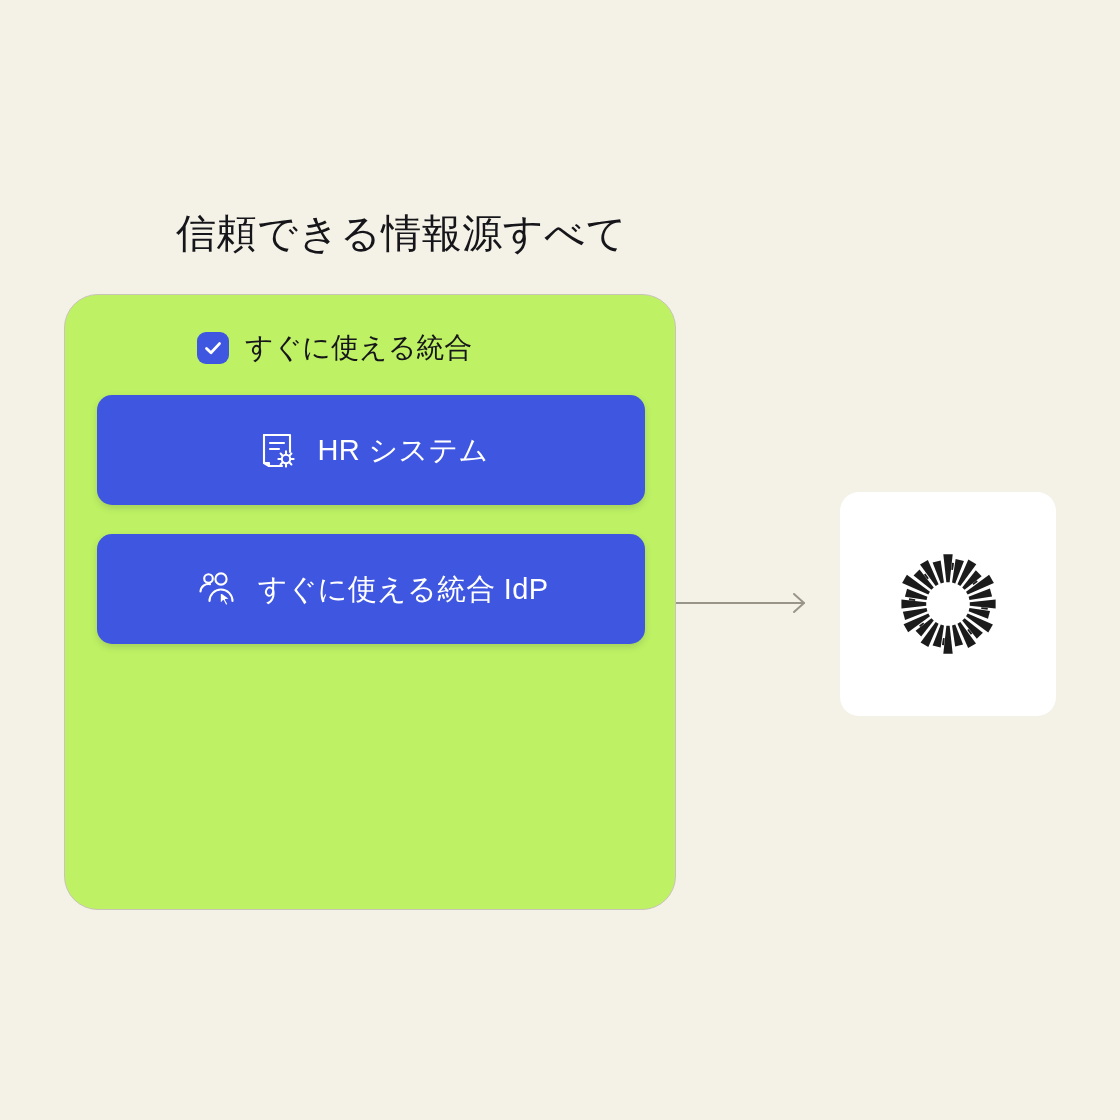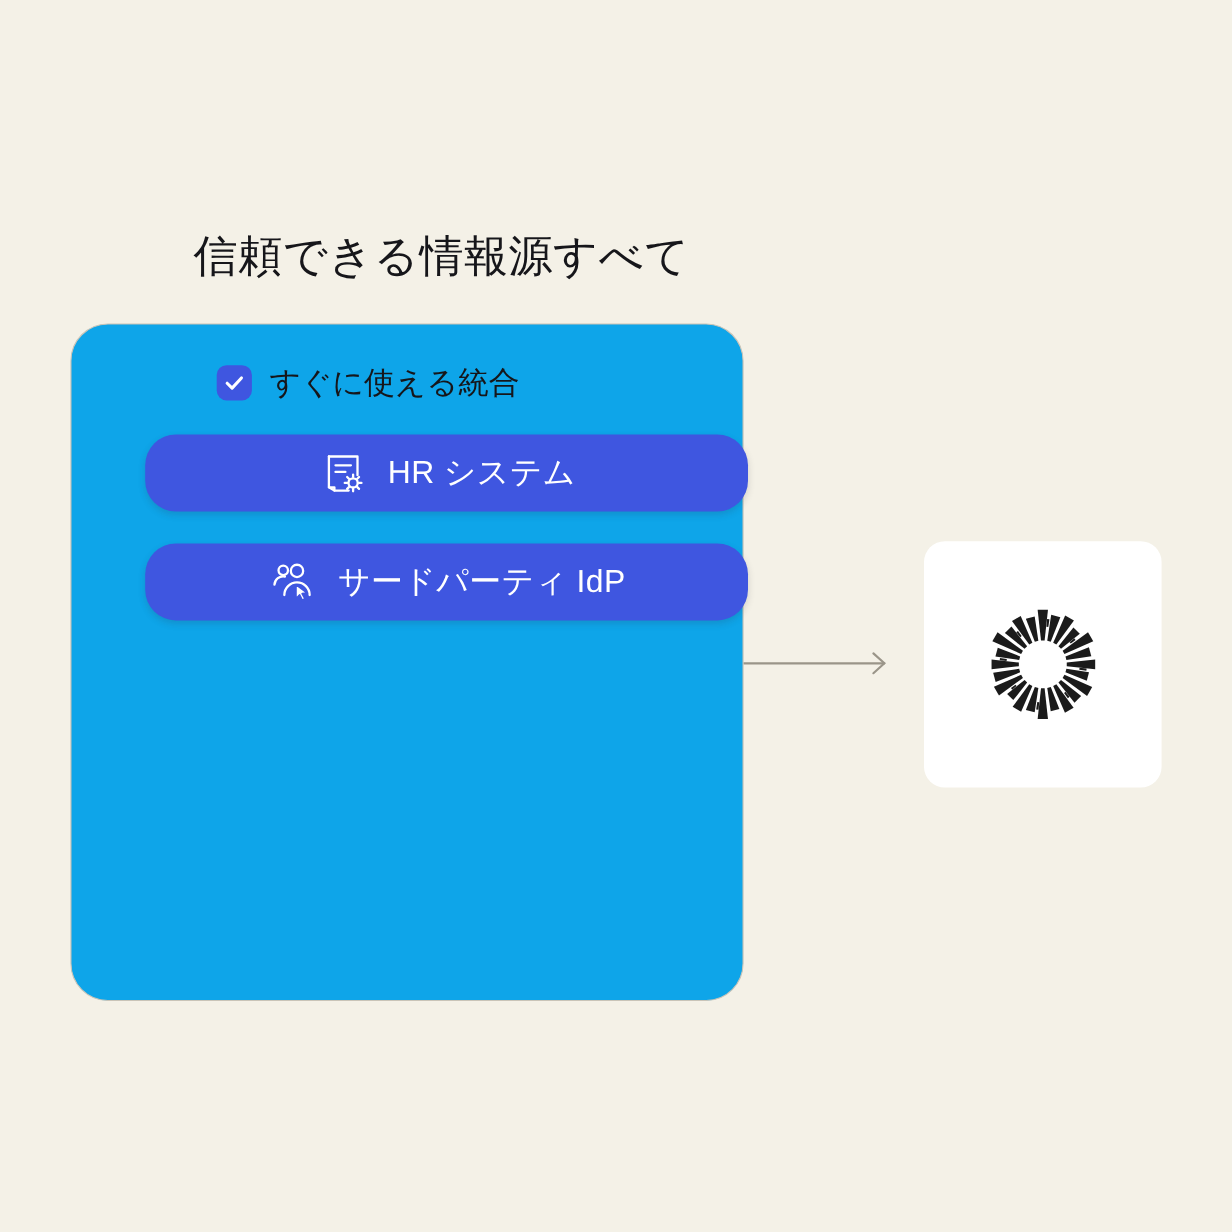--- a/index.html
+++ b/index.html
@@ -31,21 +31,21 @@
     margin-left: 24px;
   }
 
   
   .panel {
     position: absolute;
     left: 64px;
     top: 294px;
     width: 612px;
     height: 616px;
-    background: #0ea5e9;
+    background: #bef264;
     border: 1.5px solid #C9C4B8;
     border-radius: 34px;
   }
 
   
   .checkbox-row {
     position: absolute;
     left: 132px;
     top: 36px;
     display: flex;
@@ -75,32 +75,31 @@
     position: absolute;
     left: 32px;
     top: 100px;
     width: 548px;
     display: flex;
     flex-direction: column;
     gap: 29px;
   }
   .btn {
     width: 548px;
-    height: 70px;
+    height: 110px;
     background: #3F56E0;
     border: none;
-    border-radius: 28px;
+    border-radius: 15px;
     box-shadow: 0 3px 7px rgba(40, 40, 60, 0.17);
     display: flex;
     align-items: center;
     justify-content: center;
     gap: 18px;
     cursor: pointer;
     padding: 0 20px;
-    margin-left: 35px;
   }
   .btn-icon {
     flex: 0 0 auto;
     width: 46px;
     height: 46px;
     display: flex;
     align-items: center;
     justify-content: center;
   }
   .btn-icon svg { display: block; }
@@ -182,21 +181,21 @@
         <svg width="44" height="44" viewBox="0 0 44 44" aria-hidden="true">
           <g fill="none" stroke="#FFFFFF" stroke-width="2.1" stroke-linecap="round" stroke-linejoin="round">
             <circle cx="13.5" cy="11.5" r="4.3"></circle>
             <path d="M5.5 24.5 a8 8 0 0 1 9.5 -7.4"></path>
             <circle cx="26" cy="12" r="5.6"></circle>
             <path d="M14.5 34 a11.5 11.5 0 0 1 23 0"></path>
           </g>
           <path d="M25 24.5 L25 37.5 L28.3 33.9 L30.8 38.8 L33.3 37.4 L30.7 32.7 L35.4 32.2 Z" fill="#FFFFFF" stroke="#3F56E0" stroke-width="1.6" stroke-linejoin="round"></path>
         </svg>
       </span>
-      <span class="btn-label">サードパーティ IdP</span>
+      <span class="btn-label">すぐに使える統合 IdP</span>
     </div>
 
 
 
   </div>
 </div>
 
 <div class="arrow">
   <svg width="140" height="36" viewBox="0 0 140 36" aria-hidden="true">
     <g fill="none" stroke="#9A9589" stroke-width="2" stroke-linecap="round" stroke-linejoin="round">

